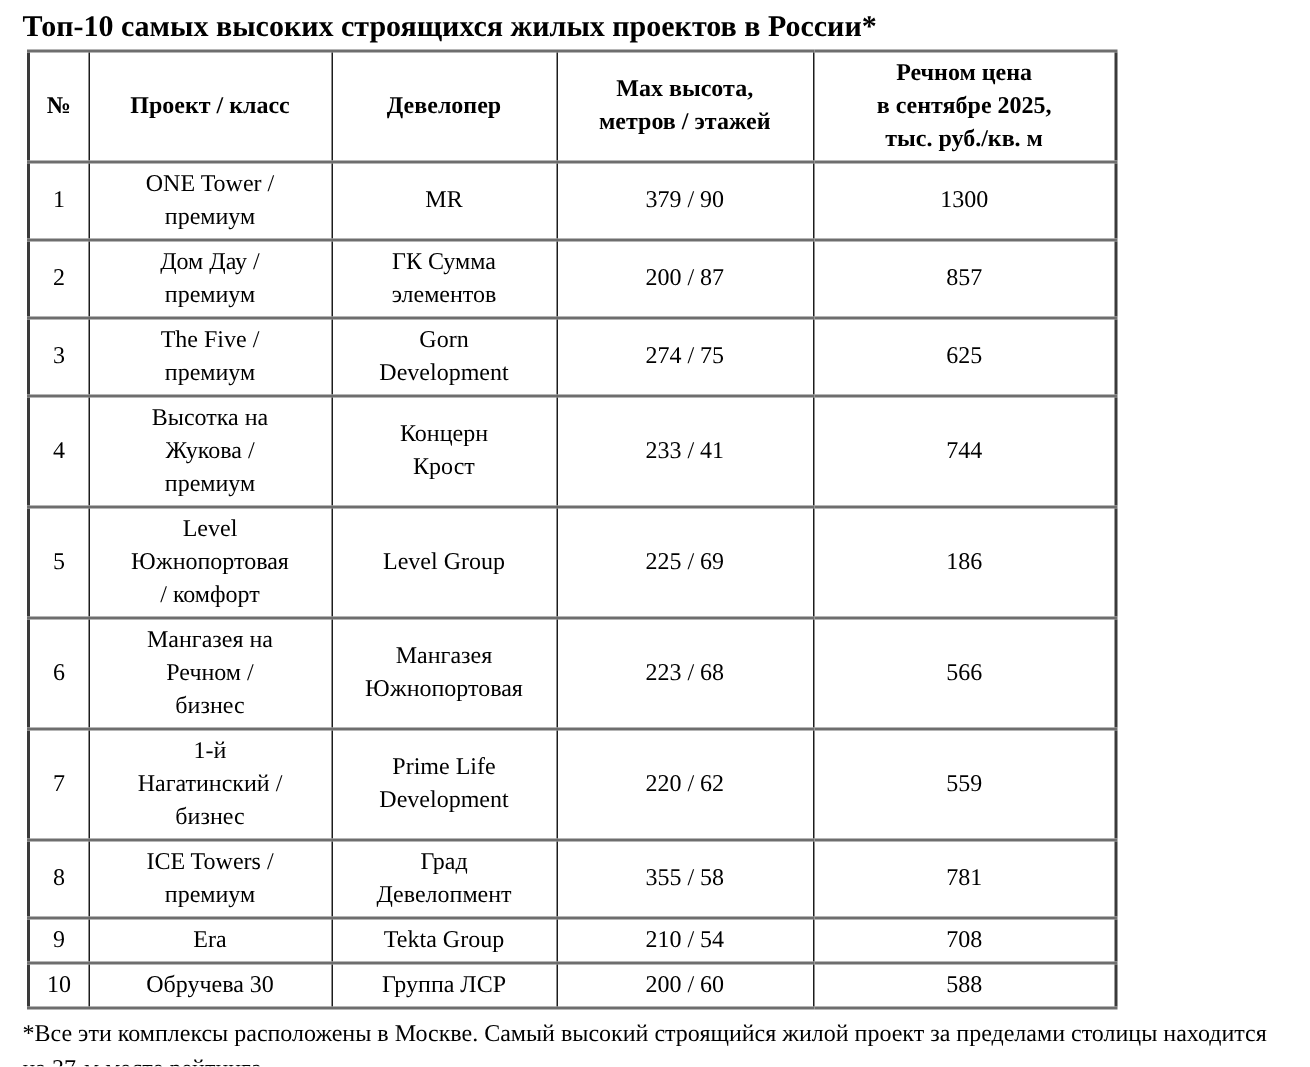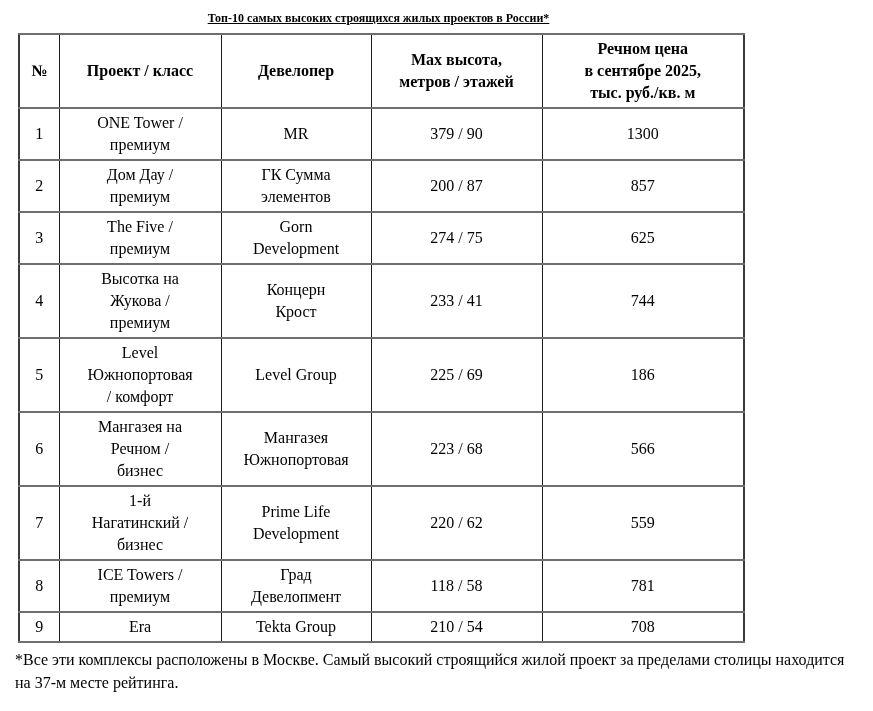--- a/index.html
+++ b/index.html
@@ -12,26 +12,24 @@
   .page {
     width: 873px;
     height: 711px;
     box-sizing: border-box;
     padding: 6px 10px 0 15px;
     overflow: hidden;
     background: #ffffff;
   }
   .title {
     width: 727px;
-    text-align: center;
     font-weight: bold;
-    font-size: 12px;
+    font-size: 20px;
     line-height: 24px;
     margin: 0 0 3px 0;
-    text-decoration: underline;
   }
   table.top10 {
     border-collapse: collapse;
     table-layout: fixed;
     width: 725px;
     margin-left: 3px;
     border: 2px solid #3a3a3a;
   }
   table.top10 th, table.top10 td {
     text-align: center;
@@ -153,28 +151,35 @@
 Development</td>
         <td>220 / 62</td>
         <td>559</td>
       </tr>
       <tr>
         <td>8</td>
         <td>ICE Towers /
 премиум</td>
         <td>Град
 Девелопмент</td>
-        <td>118 / 58</td>
+        <td>355 / 58</td>
         <td>781</td>
       </tr>
       <tr>
         <td>9</td>
         <td>Era</td>
         <td>Tekta Group</td>
         <td>210 / 54</td>
         <td>708</td>
       </tr>
+      <tr>
+        <td>10</td>
+        <td>Обручева 30</td>
+        <td>Группа ЛСР</td>
+        <td>200 / 60</td>
+        <td>588</td>
+      </tr>
     </tbody>
   </table>
 
   <div class="footnote">*Все эти комплексы расположены в Москве. Самый высокий строящийся жилой проект за пределами столицы находится на 37-м месте рейтинга.</div>
 
 </div>
 
 </body></html>

